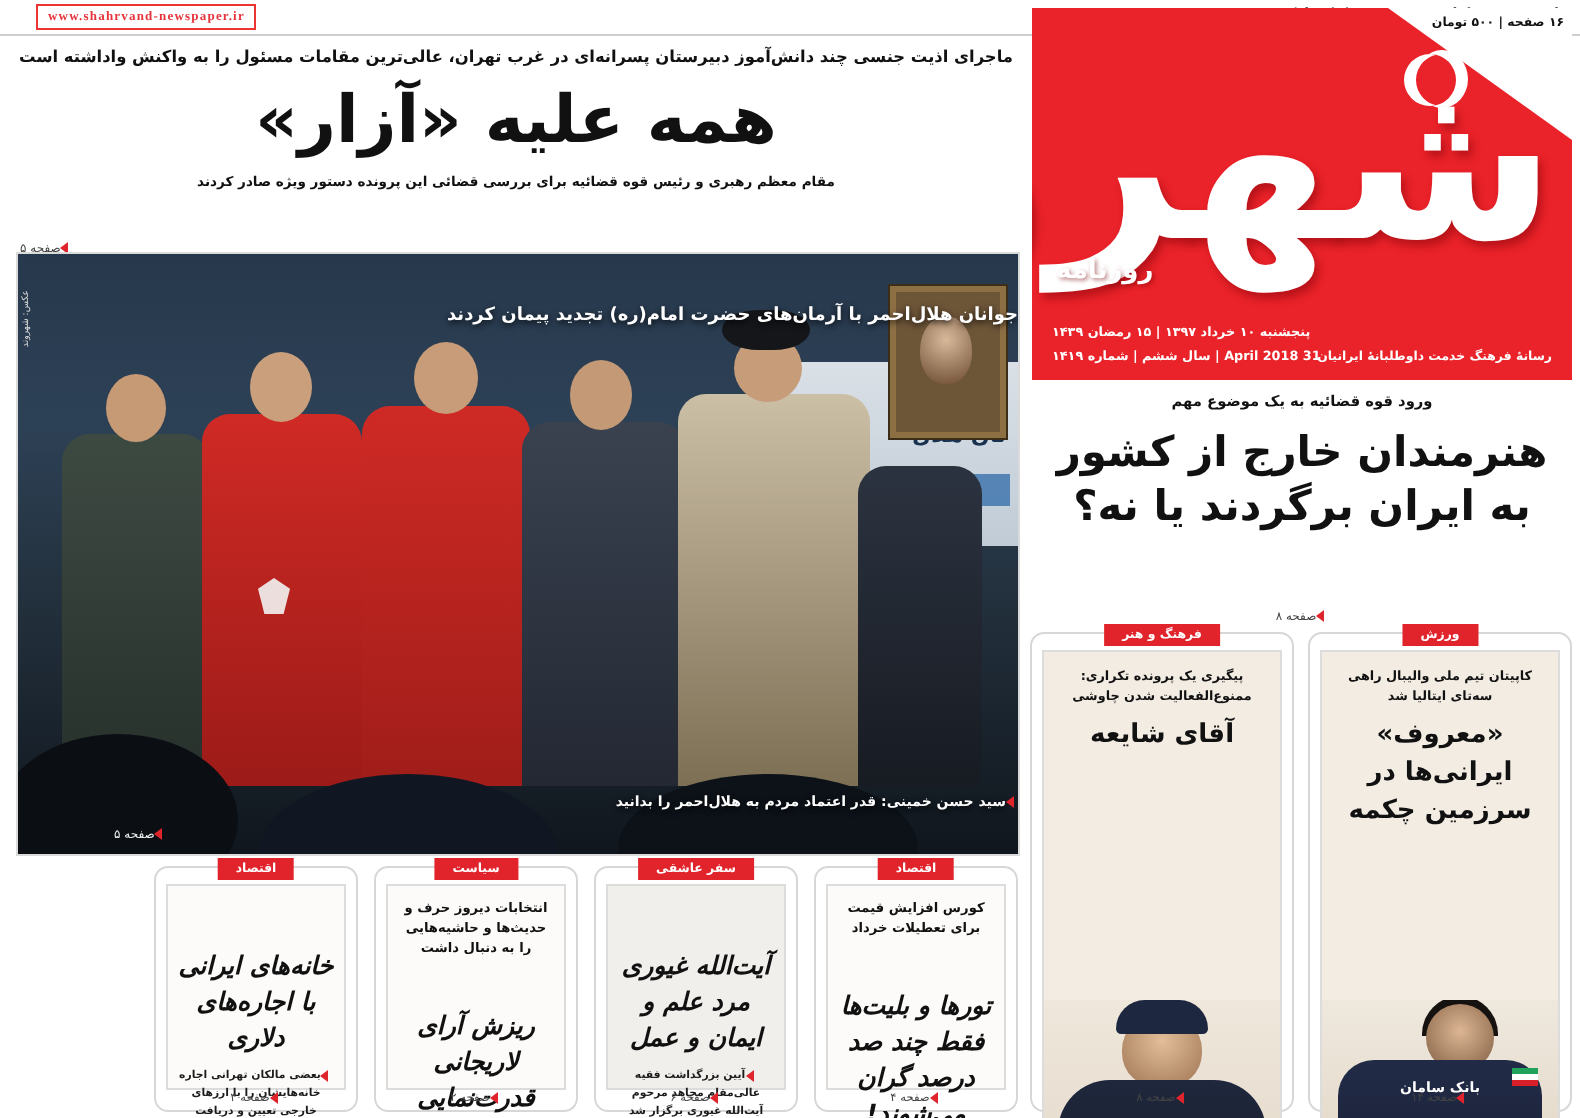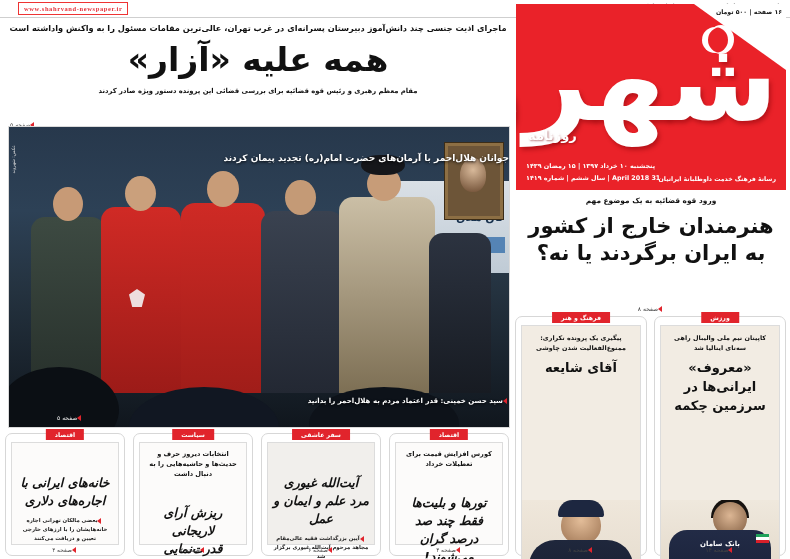--- a/index.html
+++ b/index.html
@@ -101,21 +101,21 @@
      background:#e1242c;color:#fff;font-size:6.2px;font-weight:bold;padding:2px 9px;white-space:nowrap;}
   .card-inner{border:1px solid #dcdcdc;background:#fcfbfa;box-sizing:border-box;
      padding:7px 5px 5px;text-align:center;}
   .card-kicker{font-size:6.6px;font-weight:bold;line-height:1.5;}
   .card-head{font-size:12.5px;font-weight:bold;line-height:1.45;margin-top:24px;letter-spacing:-.2px;font-style:italic;}
   .card-sub{font-size:5.4px;font-weight:bold;line-height:1.6;margin-top:6px;color:#1c1c1c;}
   .card-pg{position:absolute;left:0;right:0;bottom:2px;text-align:center;font-size:5.8px;color:#444;}
 
   .bottomrow{position:absolute;left:5px;top:433px;width:504px;height:123px;
      display:flex;gap:8px;}
-  .bottomrow .card{width:120px;height:123px;}
+  .bottomrow .card{width:102px;height:123px;}
   .bottomrow .card-inner{height:103px;}
 
   .rightboxes{position:absolute;left:514px;top:316px;width:272px;height:240px;display:flex;gap:7px;}
   .rightboxes .card{width:132px;height:240px;padding:8px 5px 0 5px;}
   .rightboxes .card-inner{height:284px;padding:8px 5px 0;position:relative;overflow:hidden;background:#f2ece3;}
   .rb-kicker{font-size:6.4px;font-weight:bold;line-height:1.5;}
   .rb-head{font-size:13px;font-weight:bold;line-height:1.45;margin-top:6px;}
   .rb-photo{position:absolute;left:0;right:0;bottom:0;height:108px;overflow:hidden;}
   .rb1-bg{position:absolute;inset:0;background:linear-gradient(180deg,#efe7db,#e2d8c9);}
   .rb1-head{position:absolute;left:50%;transform:translateX(-50%);top:6px;width:40px;height:38px;

